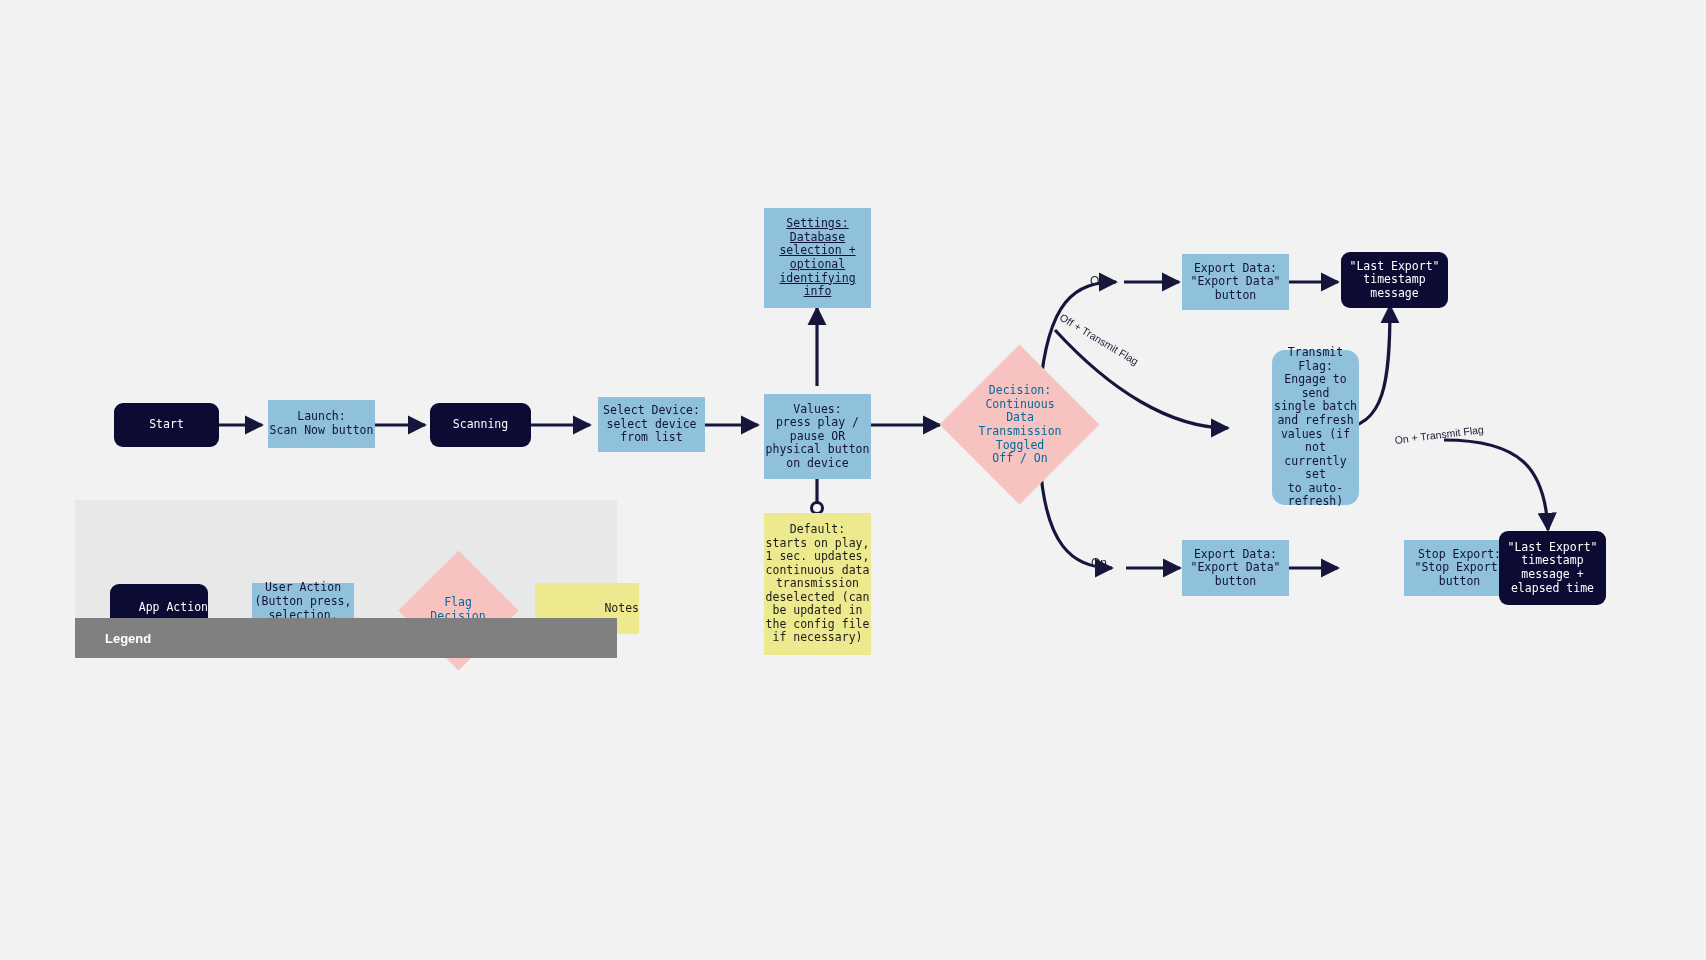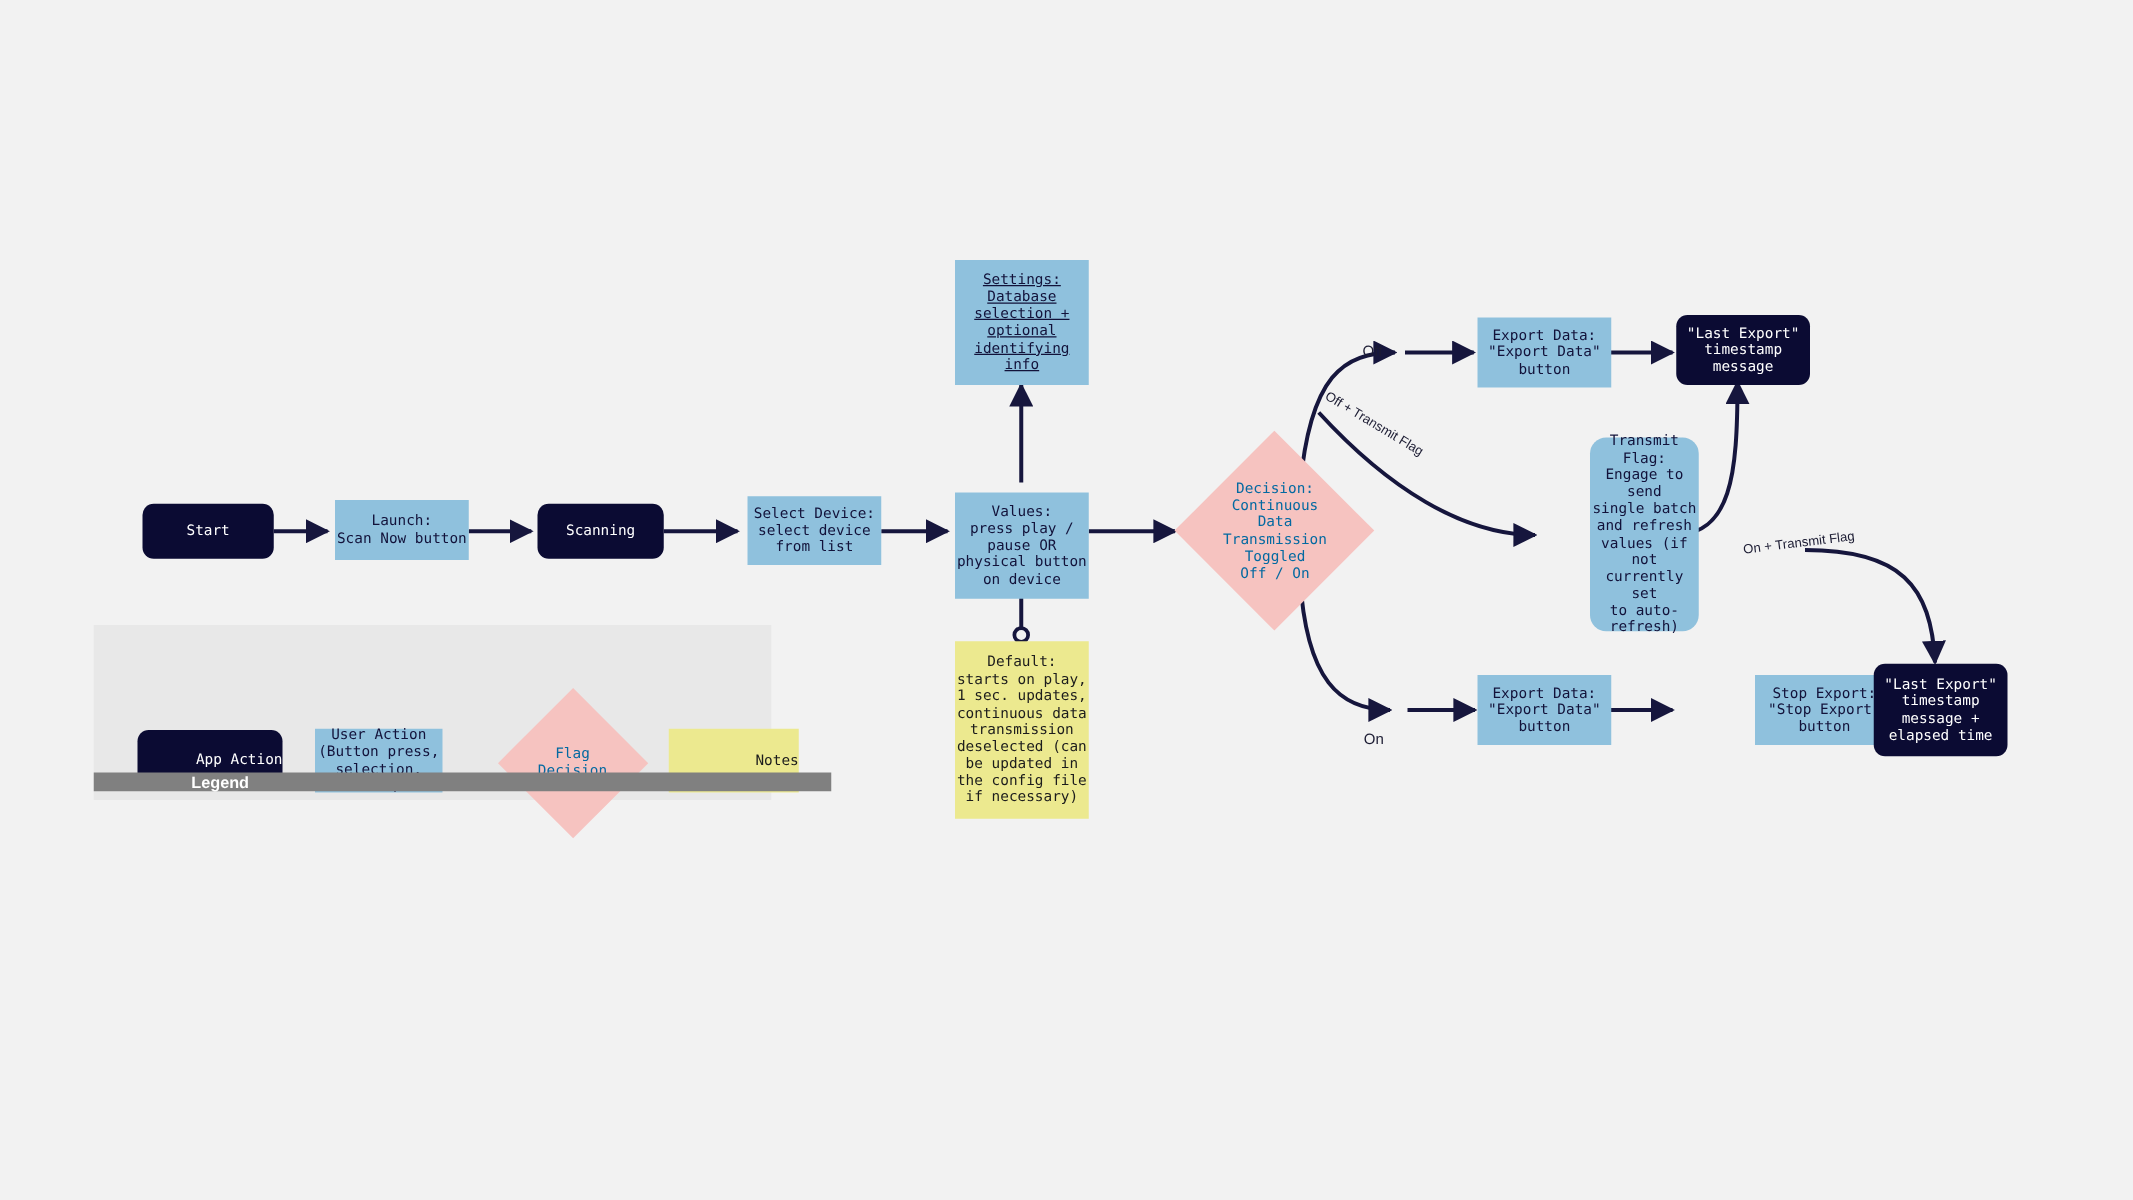--- a/index.html
+++ b/index.html
@@ -102,25 +102,24 @@
     top: 500px;
     width: 542px;
     height: 140px;
     background: #e8e8e8;
   }
   #legend-bar {
     position: absolute;
     left: 75px;
     top: 618px;
     width: 542px;
-    height: 15px;
+    height: 40px;
     background: #808080;
     display: flex;
     align-items: center;
-    padding-left: 48px;
   }
   #legend-bar .legend-title {
     color: #ffffff;
     font-family: "Liberation Sans", sans-serif;
     font-weight: bold;
     font-size: 13px;
     padding-left: 30px;
   }
   .legend-item {
     position: absolute;
@@ -283,27 +282,27 @@
     <span>"Last Export"
 timestamp
 message +
 elapsed time</span>
   </div>
 
   <div class="edge-label" style="left:1090px; top:274px;">Off</div>
 
   <div class="edge-label rot-diag" style="left:1064px; top:311px;">Off + Transmit Flag</div>
 
-  <div class="edge-label" style="left:1091px; top:584px;">On</div>
+  <div class="edge-label" style="left:1091px; top:556px;">On</div>
 
   <div class="edge-label rot-up" style="left:1394px; top:434px;">On + Transmit Flag</div>
 
   <div id="legend-box"></div>
 
-  <div class="legend-item n-app" style="left:110px; top:584px; width:116px; height:47px; border-radius:9px;">
+  <div class="legend-item n-app" style="left:110px; top:584px; width:98px; height:47px; border-radius:9px;">
     <span>App Action</span>
   </div>
 
   <div class="legend-item n-user" style="left:252px; top:583px; width:102px; height:51px;">
     <span>User Action
 (Button press,
 selection, etc.)</span>
   </div>
 
   <div class="n-decision" style="left:398px; top:550px; width:120px; height:120px;">

